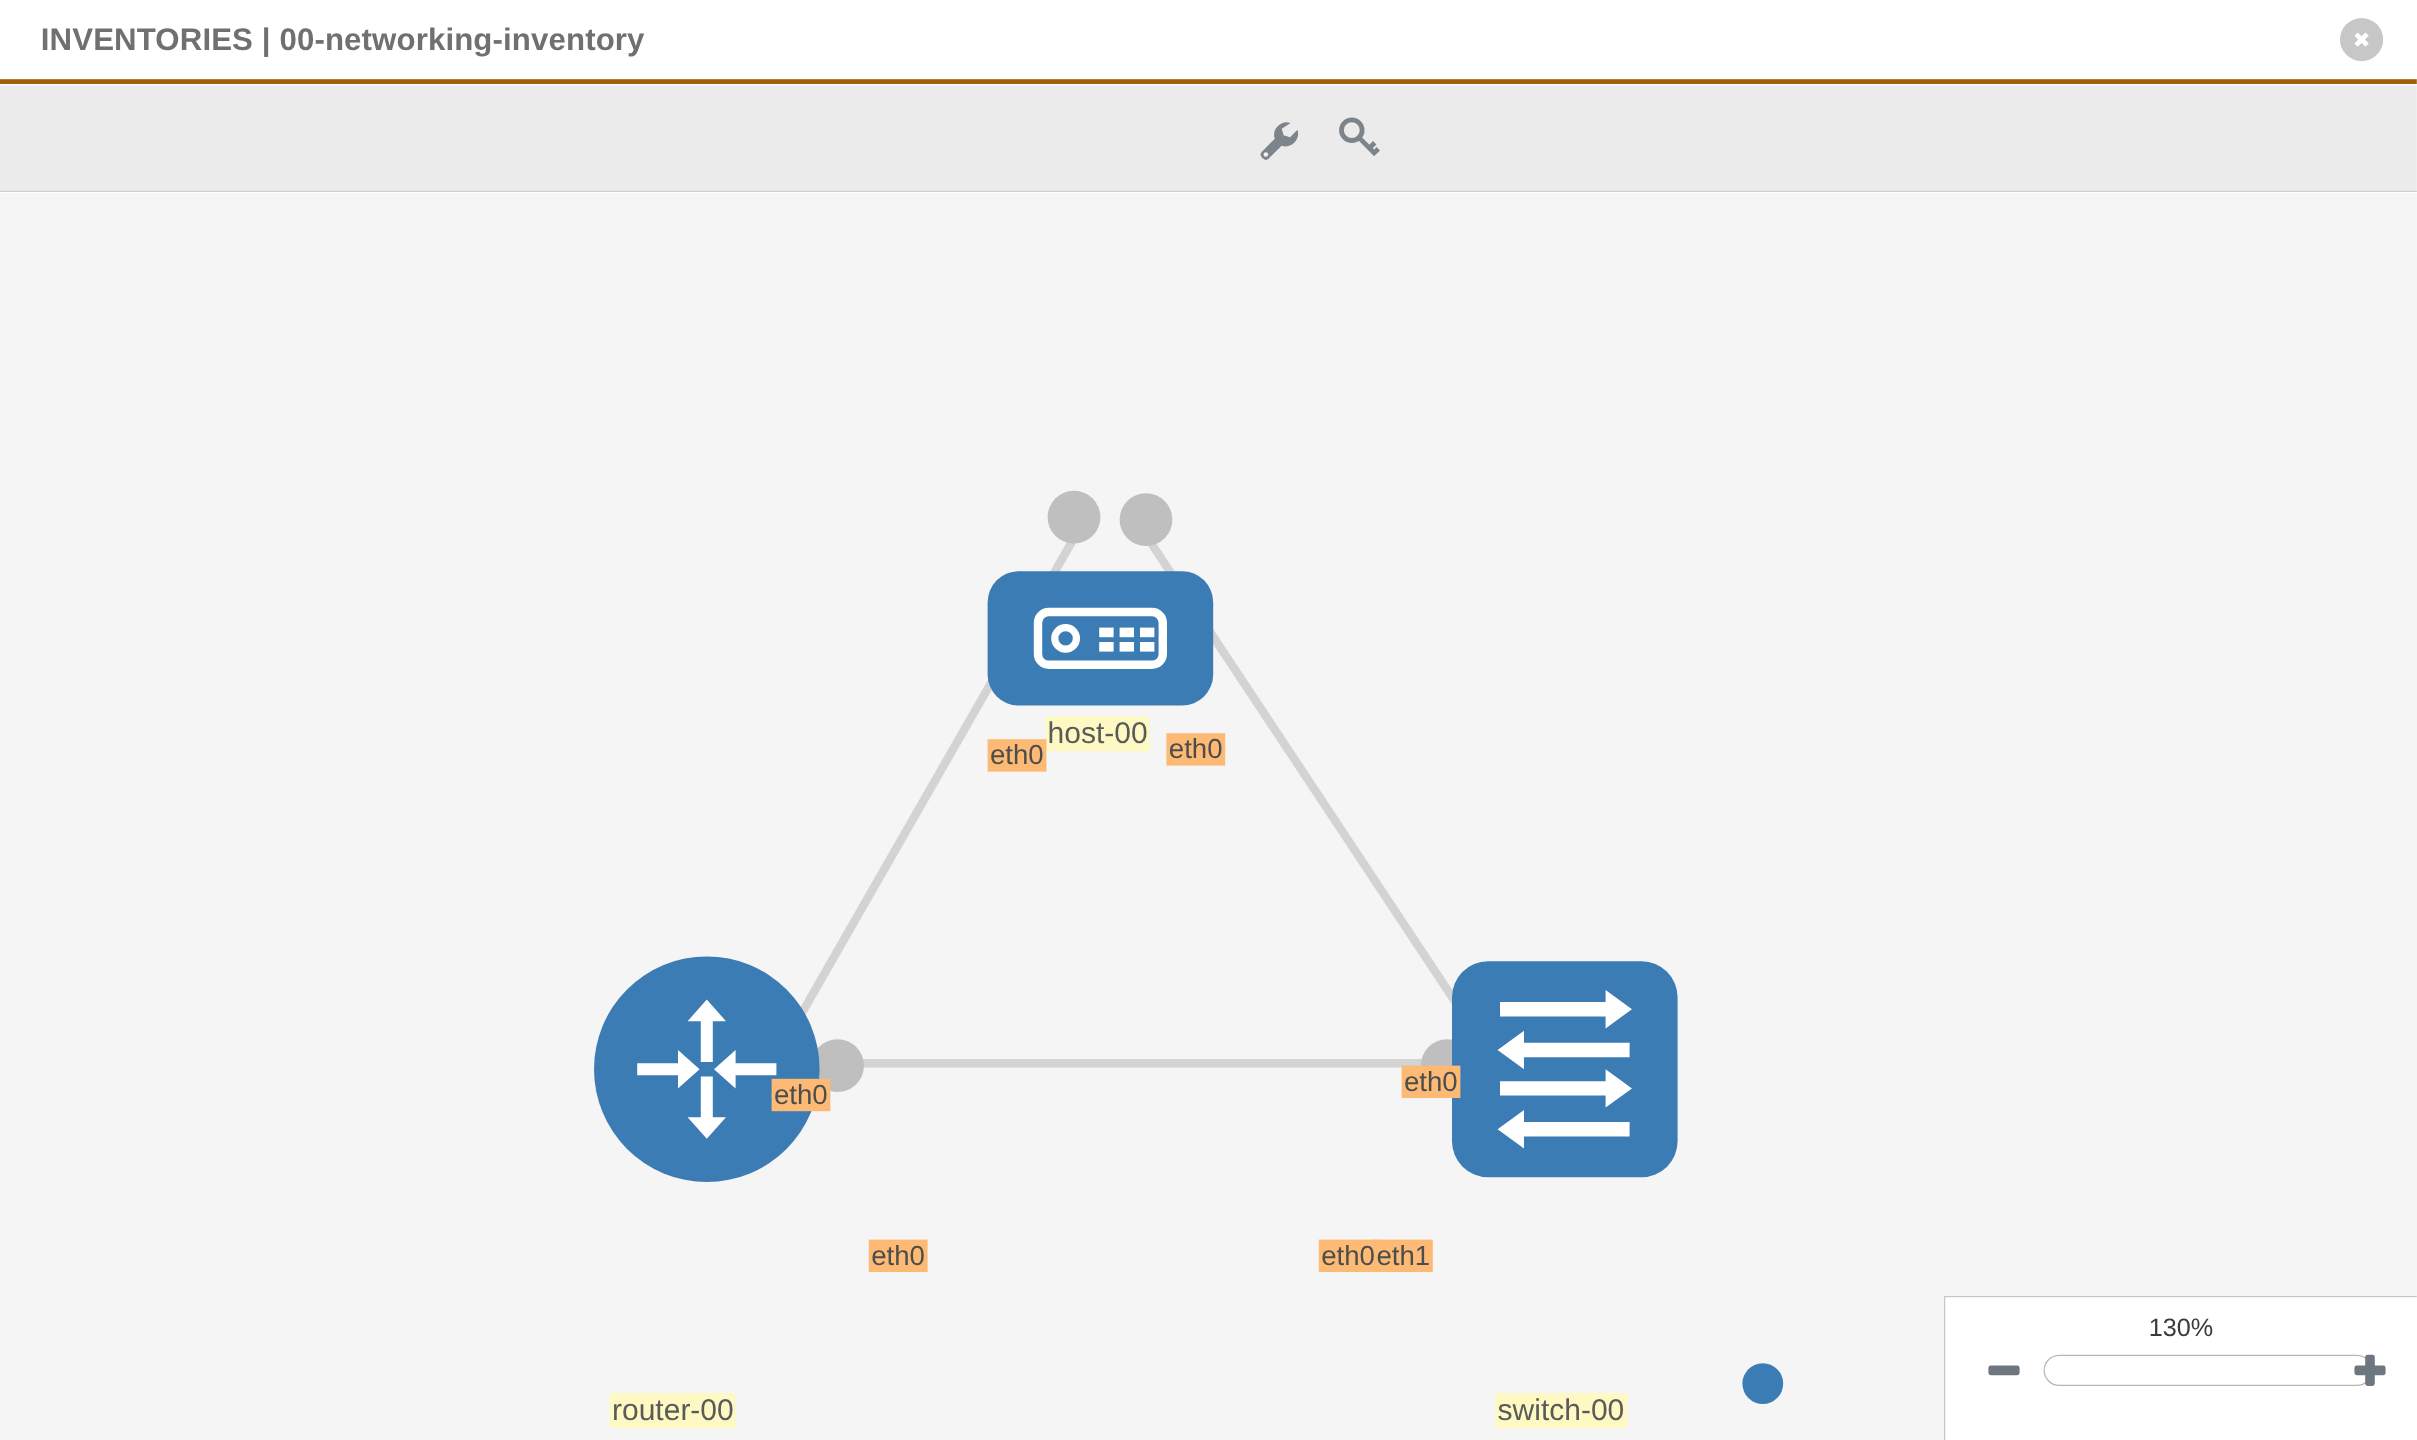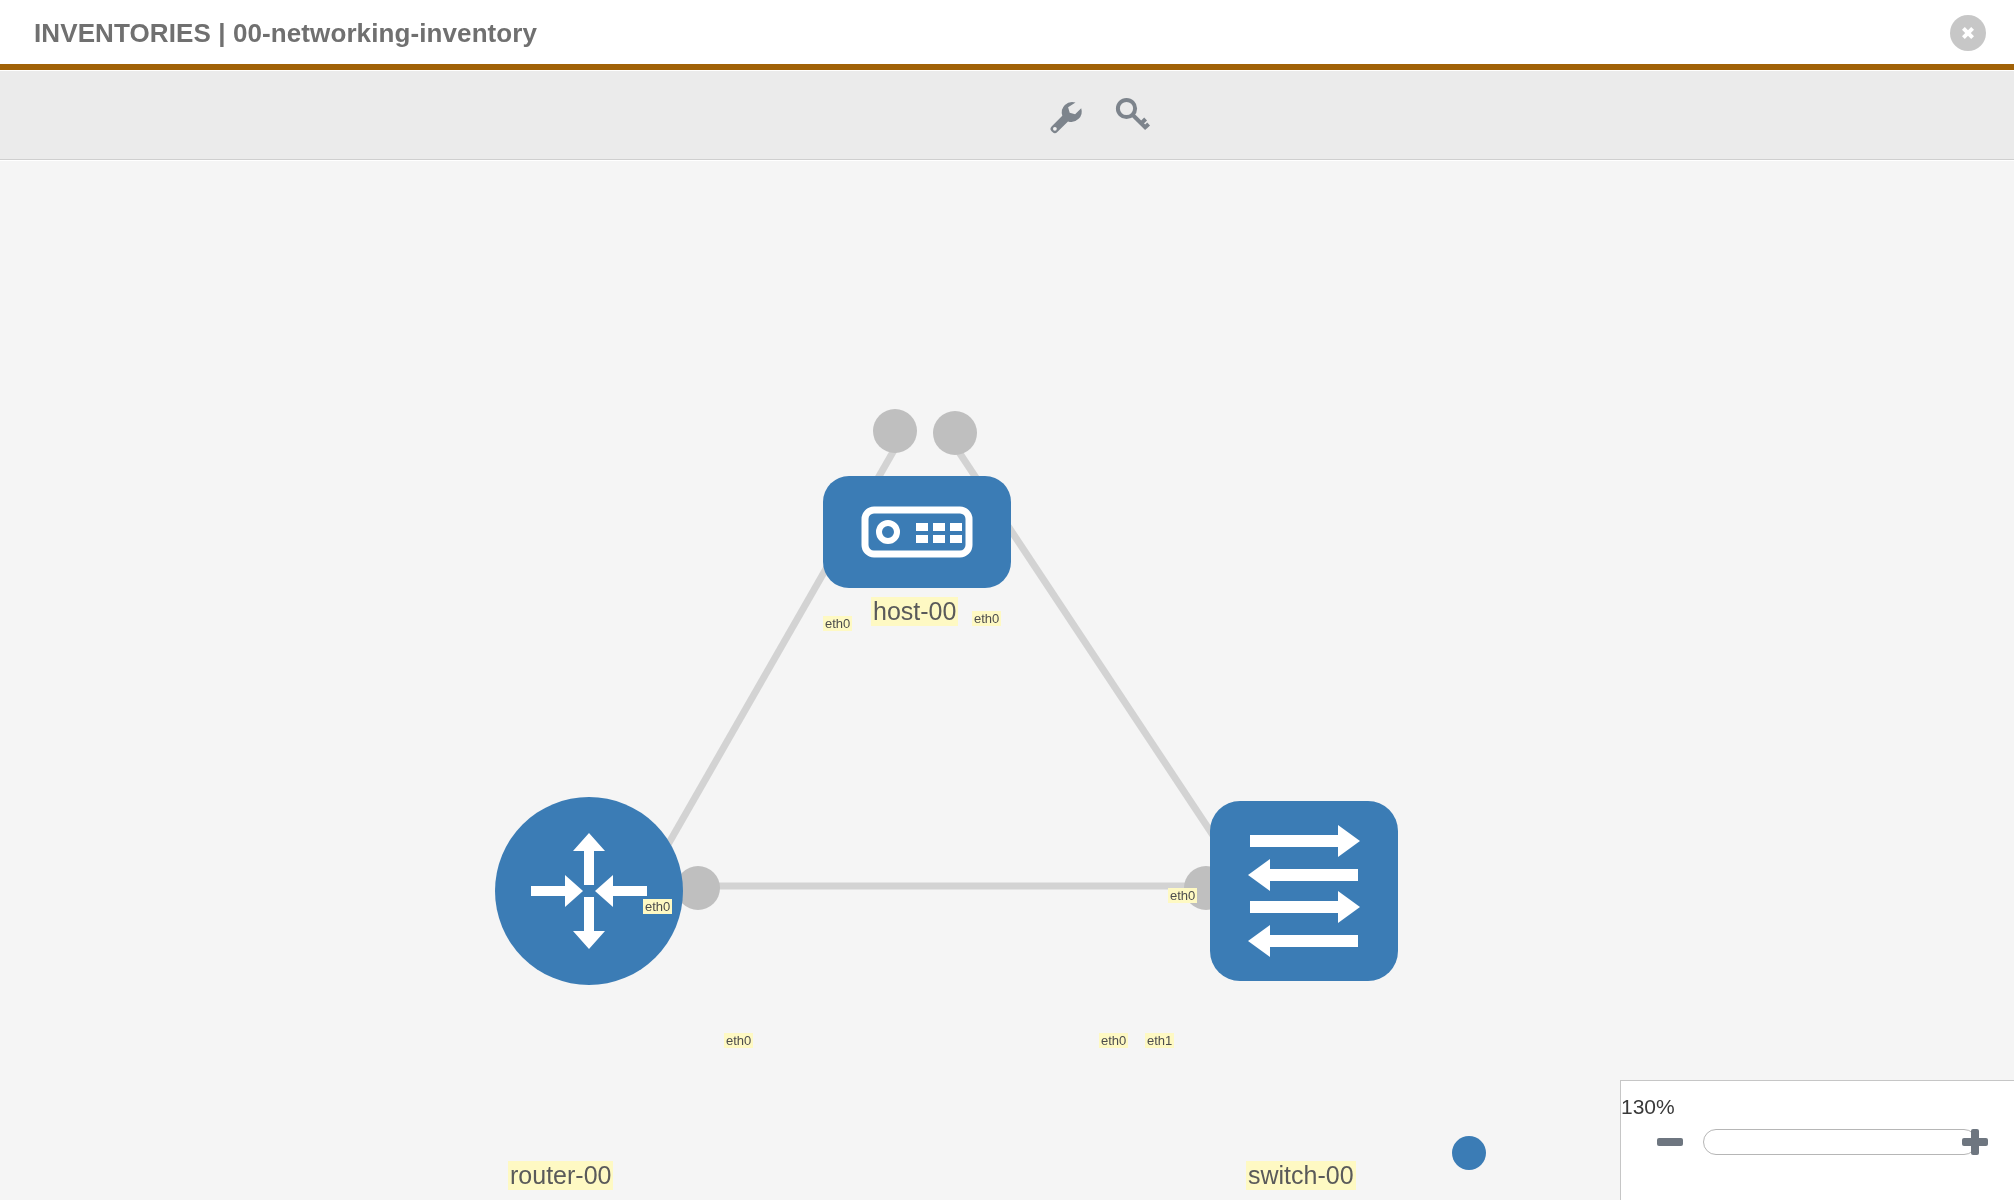--- a/index.html
+++ b/index.html
@@ -11,21 +11,21 @@
     overflow: hidden;
   }
 
   
   .header {
     position: absolute;
     left: 0; top: 0;
     width: 2014px;
     height: 70px;
     background: #ffffff;
-    border-bottom: 6px solid #a16207;
+    border-bottom: 4px solid #a16207;
   }
   .page-title {
     position: absolute;
     left: 34px;
     top: 18px;
     font-size: 26px;
     font-weight: bold;
     color: #707070;
     letter-spacing: 0.1px;
     white-space: nowrap;
@@ -125,23 +125,23 @@
     position: absolute;
     font-size: 25px;
     color: #5a5a5a;
     background: #fef9c3;
     padding: 0 2px;
     white-space: nowrap;
     cursor: pointer;
   }
   .iface-label {
     position: absolute;
-    font-size: 13px;
+    font-size: 23px;
     color: #4d4d4d;
-    background: #fef9c3;
+    background: #fdba74;
     padding: 0 2px;
     white-space: nowrap;
     cursor: pointer;
   }
 
   
   .zoom-panel {
     position: absolute;
     left: 1620px;
     top: 1080px;
@@ -150,20 +150,21 @@
     background: #ffffff;
     border: 1px solid #c6c6c6;
     border-right: none;
     border-bottom: none;
   }
   .zoom-value {
     position: absolute;
     top: 14px;
     left: 0;
     width: 100%;
+    text-align: center;
     font-size: 21px;
     color: #3a3a3a;
   }
   .zoom-minus, .zoom-plus {
     position: absolute;
     top: 44px;
     width: 34px;
     height: 34px;
     cursor: pointer;
   }

